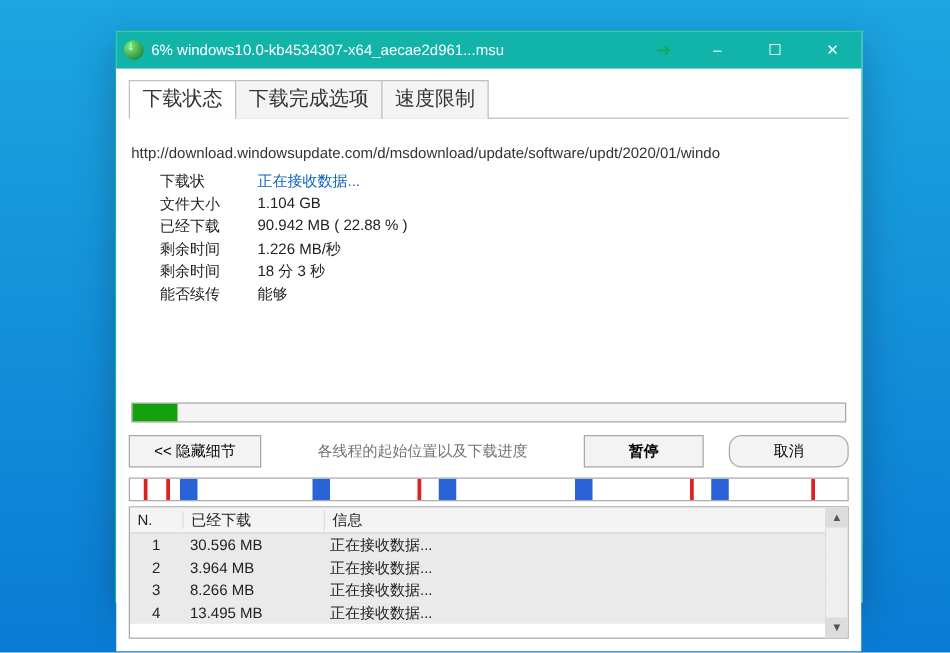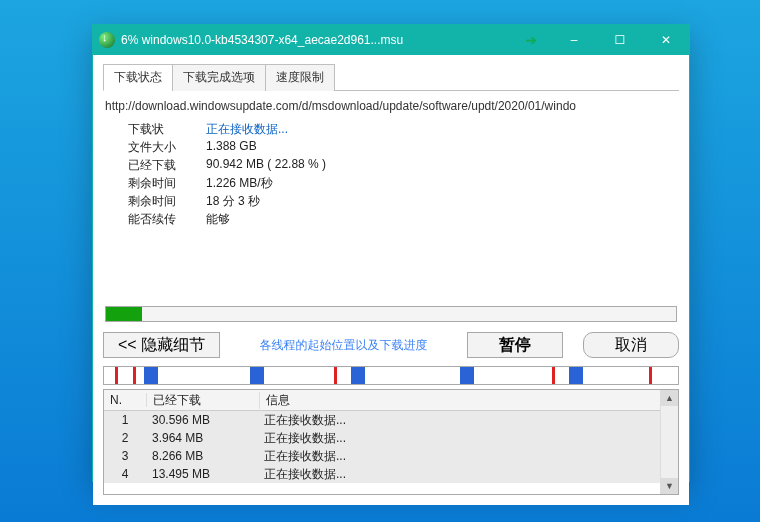--- a/index.html
+++ b/index.html
@@ -8,32 +8,32 @@
   .titlebar{height:30px;background:#12b3a8;display:flex;align-items:center;color:#fff;font-size:12px;}
   .title-icon{width:16px;height:16px;margin:0 6px;background:radial-gradient(circle at 30% 30%,#7cf17a,#0a6d2c);border-radius:50%;position:relative;}
   .title-icon:after{content:"\2193";position:absolute;left:3px;top:-1px;color:#fff;font-size:11px;font-weight:bold;}
   .title-text{flex:1;white-space:nowrap;overflow:hidden;text-overflow:ellipsis;}
   .title-arrow{color:#1a5;margin:0 14px;font-size:14px;}
   .tcontrols{display:flex;height:100%;}
   .tbtn{width:46px;display:flex;align-items:center;justify-content:center;color:#fff;font-size:12px;cursor:default;}
   .tbtn.close{background:transparent;}
   .client{padding:8px 10px 10px 10px;background:#fff;}
   .tabs{display:flex;border-bottom:1px solid #bfbfbf;margin-bottom:6px;}
-  .tab{padding:4px 10px;border:1px solid #bfbfbf;border-bottom:none;background:#f4f4f4;margin-right:-1px;font-size:12px;color:#333;position:relative;top:1px;}
+  .tab{padding:4px 10px;border:1px solid #bfbfbf;border-bottom:none;background:#f4f4f4;margin-right:-1px;font-size:16px;color:#333;position:relative;top:1px;}
   .tab.active{background:#fff;border-bottom:1px solid #fff;}
-  .url{color:#333;margin:8px 2px 8px 2px;white-space:nowrap;overflow:hidden;}
+  .url{color:#333;margin:20px 2px 8px 2px;white-space:nowrap;overflow:hidden;}
   .info-row{display:flex;margin:1px 2px;font-size:12px;color:#222;}
   .info-label{width:78px;margin-left:23px;}
   .info-value{}
   .info-value.link{color:#0b62c4;}
   .progress-outer{margin:78px 2px 10px 2px;height:14px;border:1px solid #aaa;background:#f4f4f4;position:relative;}
   .progress-inner{height:100%;background:#13a10e;width:6.39%;}
   .btnrow{display:flex;align-items:center;margin:6px 0 4px 0;}
-  .btn{height:24px;border:1px solid #a8a8a8;background:#f3f3f3;padding:0 14px;font-size:16px;display:flex;align-items:center;justify-content:center;cursor:default;min-width:76px;}
-  .btnrow-mid{flex:1;text-align:center;color:#3b82f6;}
+  .btn{height:24px;border:1px solid #a8a8a8;background:#f3f3f3;padding:0 14px;font-size:12px;display:flex;align-items:center;justify-content:center;cursor:default;min-width:76px;}
+  .btnrow-mid{flex:1;text-align:center;color:#737373;}
   .segbar{margin:8px 0 4px 0;height:17px;border:1px solid #aaa;background:#fff;position:relative;overflow:hidden;}
   .seg{position:absolute;top:0;bottom:0;}
   .seg.red{width:3px;background:#d22;}
   .seg.blue{width:14px;background:#2a63d6;}
   .table-container{border:1px solid #aaa;height:104px;overflow:hidden;position:relative;}
   .thead{display:flex;background:#f4f4f4;border-bottom:1px solid #ccc;height:20px;align-items:center;}
   .th{padding:0 6px;border-right:1px solid #ddd;font-size:12px;color:#222;}
   .th.n{width:30px;}
   .th.dl{width:100px;}
   .th.info{flex:1;}
@@ -70,21 +70,21 @@
     </div>
 
     <div class="url">http://download.windowsupdate.com/d/msdownload/update/software/updt/2020/01/windo</div>
 
     <div class="info-row">
         <div class="info-label">下载状</div>
         <div class="info-value link">正在接收数据...</div>
       </div>
     <div class="info-row">
         <div class="info-label">文件大小</div>
-        <div class="info-value">1.388  GB</div>
+        <div class="info-value">1.104  GB</div>
       </div>
     <div class="info-row">
         <div class="info-label">已经下载</div>
         <div class="info-value">90.942  MB  ( 22.88 % )</div>
       </div>
     <div class="info-row">
         <div class="info-label">剩余时间</div>
         <div class="info-value">1.226  MB/秒</div>
       </div>
     <div class="info-row">

